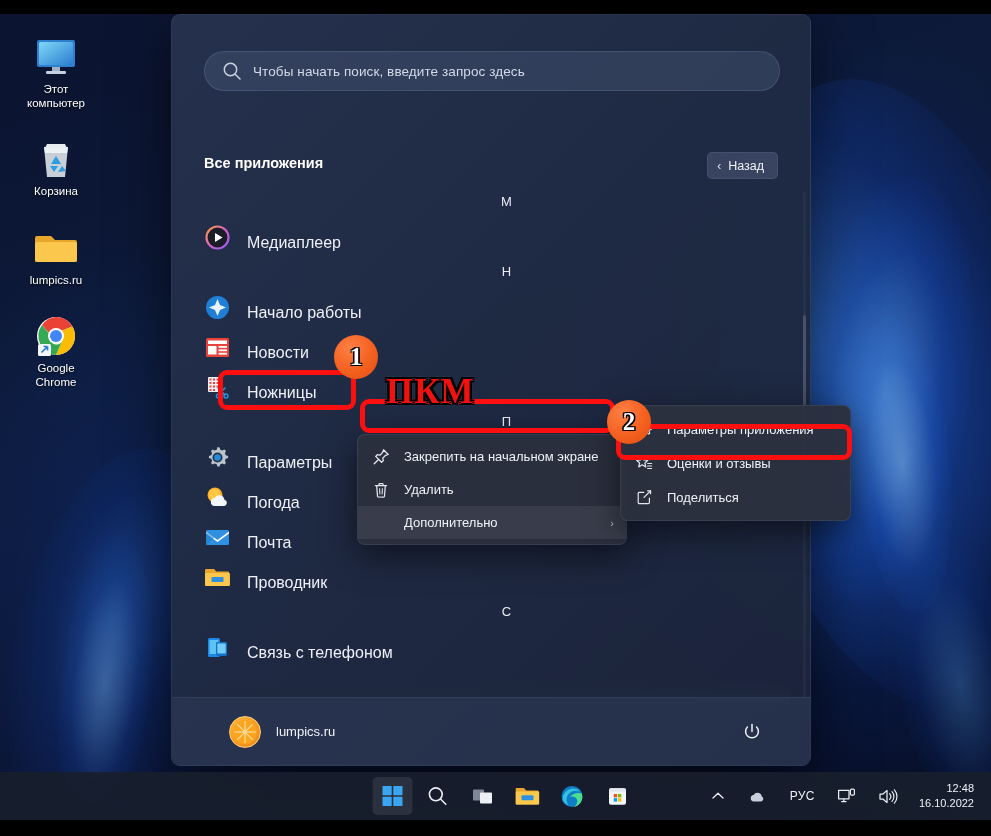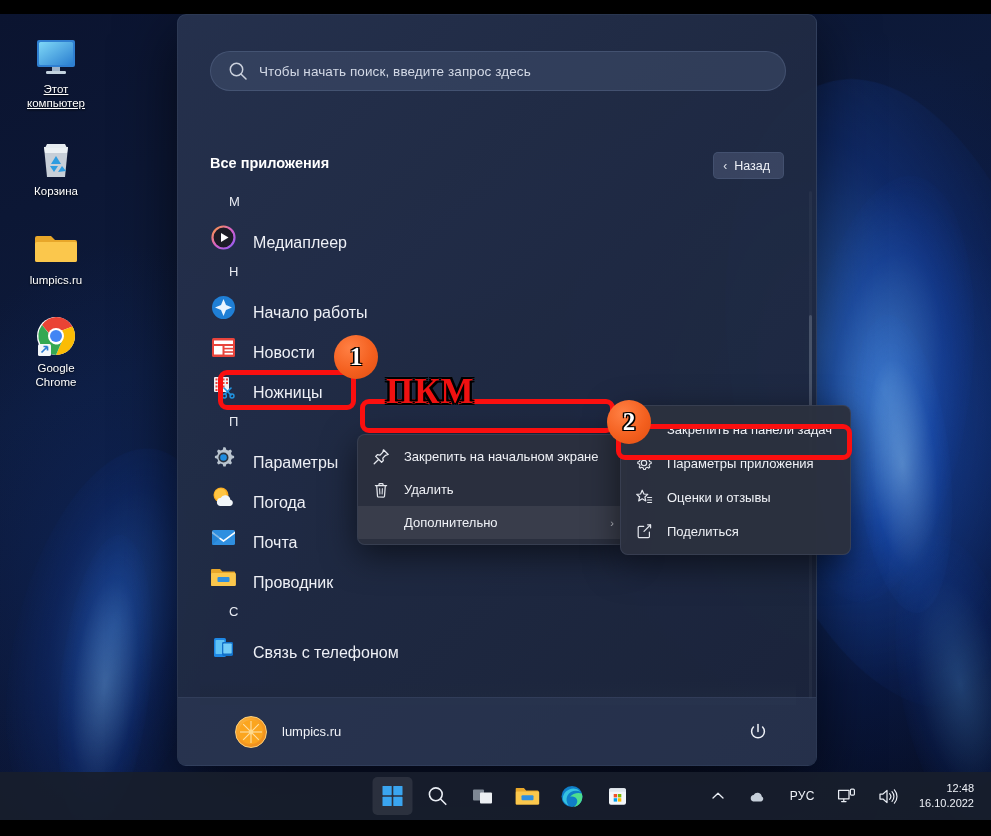--- a/index.html
+++ b/index.html
@@ -79,27 +79,28 @@
   }
   .desk-icon .glyph {
     height: 46px; width: 100%;
     display: flex; align-items: center; justify-content: center;
     margin-bottom: 3px;
   }
 
   
   #start-menu {
     position: absolute;
-    left: 177px; top: 30px;
+    left: 171px; top: 30px;
     width: 640px; height: 752px;
     border-radius: 9px;
     background: linear-gradient(135deg, rgba(38,50,78,0.97) 0%, rgba(32,43,68,0.97) 45%, rgba(27,36,58,0.97) 100%);
     border: 1px solid rgba(120,140,180,0.16);
     box-shadow: 0 18px 60px rgba(0,0,0,0.6);
     overflow: hidden;
+    text-align: center;
   }
   #search-box {
     position: absolute;
     left: 32px; top: 36px;
     width: 576px; height: 40px;
     border-radius: 20px;
     background: rgba(70,84,116,0.46);
     border: 1px solid rgba(140,160,200,0.20);
     display: flex; align-items: center;
     padding: 0 16px;
@@ -334,21 +335,21 @@
   <div id="desktop">
     <div class="ribbon rb1"></div>
     <div class="ribbon rb2"></div>
     <div class="ribbon rb3"></div>
     <div class="ribbon rb4"></div>
     <div class="ribbon rb5"></div>
     <div class="ribbon rb6"></div>
 
     <div id="desktop-icons">
 
-      <div class="desk-icon" style="margin-top:12px;text-decoration:underline;">
+      <div class="desk-icon" style="margin-top:12px;">
         <div class="glyph">
           <svg width="44" height="40" viewBox="0 0 44 40">
             <rect x="3" y="3" width="38" height="27" rx="2" fill="#2f7fd1"></rect>
             <rect x="5" y="5" width="34" height="23" rx="1.5" fill="url(#pcg)"></rect>
             <defs>
                 <linearGradient id="pcg" x1="0" y1="0" x2="1" y2="1">
               <stop offset="0" stop-color="#7fd8f7"></stop>
                   <stop offset="1" stop-color="#2a7ed0"></stop>
             </linearGradient>
               </defs>
@@ -616,29 +617,20 @@
       </div>
 
       <div class="ctx-item hovered">
         <span class="ctx-ico"></span>
         <span>Дополнительно</span>
         <span class="sub-arrow">›</span>
       </div>
     </div>
 
     <div id="submenu" style="top:391px;">
-      <div class="ctx-item">
-        <span class="ctx-ico">
-          <svg width="18" height="18" viewBox="0 0 18 18">
-            <path d="M4 12.6 L9.6 7 M9.6 7 L7.6 3.6 L14.4 2.2 L12.9 9 L9.6 7 Z" fill="none" stroke="#eef1f7" stroke-width="1.25" stroke-linejoin="round" stroke-linecap="round"></path>
-            <path d="M3.2 15.4 L7.4 11.2" stroke="#eef1f7" stroke-width="1.25" stroke-linecap="round"></path>
-          </svg>
-        </span>
-        <span>Закрепить на панели задач</span>
-      </div>
 
       <div class="ctx-item">
         <span class="ctx-ico">
           <svg width="18" height="18" viewBox="0 0 18 18">
             <path d="M9 1.8 l1.3 .3 .5 1.6 1.4 .6 1.5-.8 1.1 1.1 -.8 1.5 .6 1.4 1.6 .5 0 1.6 -1.6 .5 -.6 1.4 .8 1.5 -1.1 1.1 -1.5-.8 -1.4 .6 -.5 1.6 -1.6 0 -.5-1.6 -1.4-.6 -1.5 .8 -1.1-1.1 .8-1.5 -.6-1.4 -1.6-.5 0-1.6 1.6-.5 .6-1.4 -.8-1.5 1.1-1.1 1.5 .8 1.4-.6 .5-1.6 z" fill="none" stroke="#eef1f7" stroke-width="1.1" stroke-linejoin="round"></path>
             <circle cx="9" cy="9" r="2.7" fill="none" stroke="#eef1f7" stroke-width="1.15"></circle>
           </svg>
         </span>
         <span>Параметры приложения</span>
       </div>

